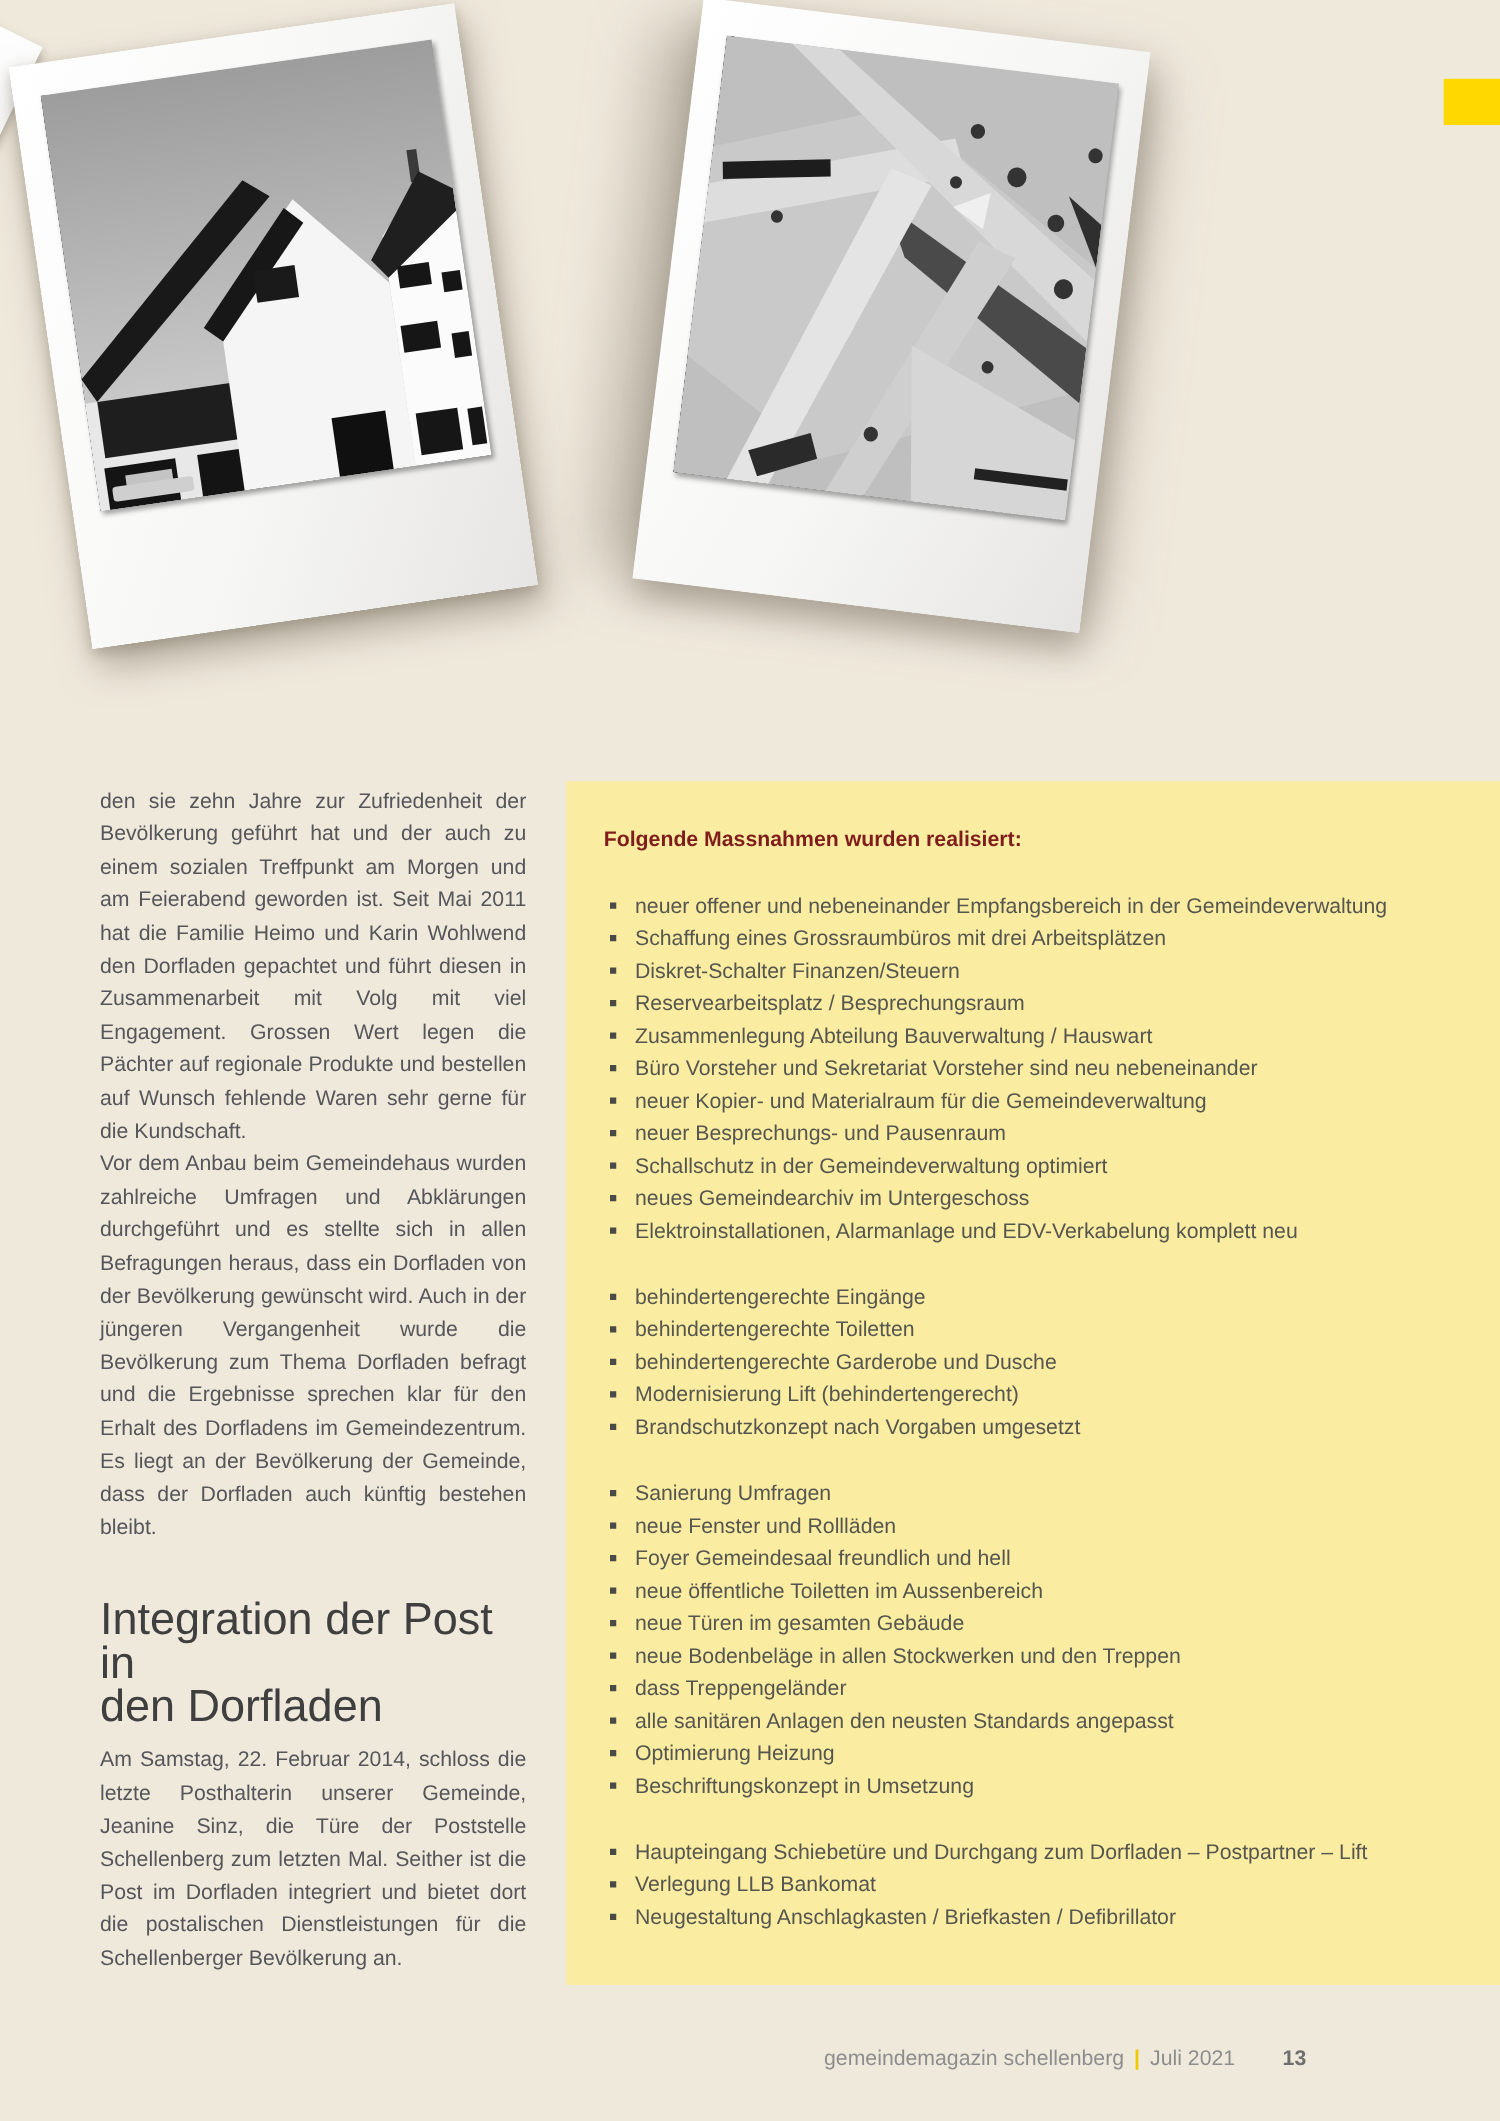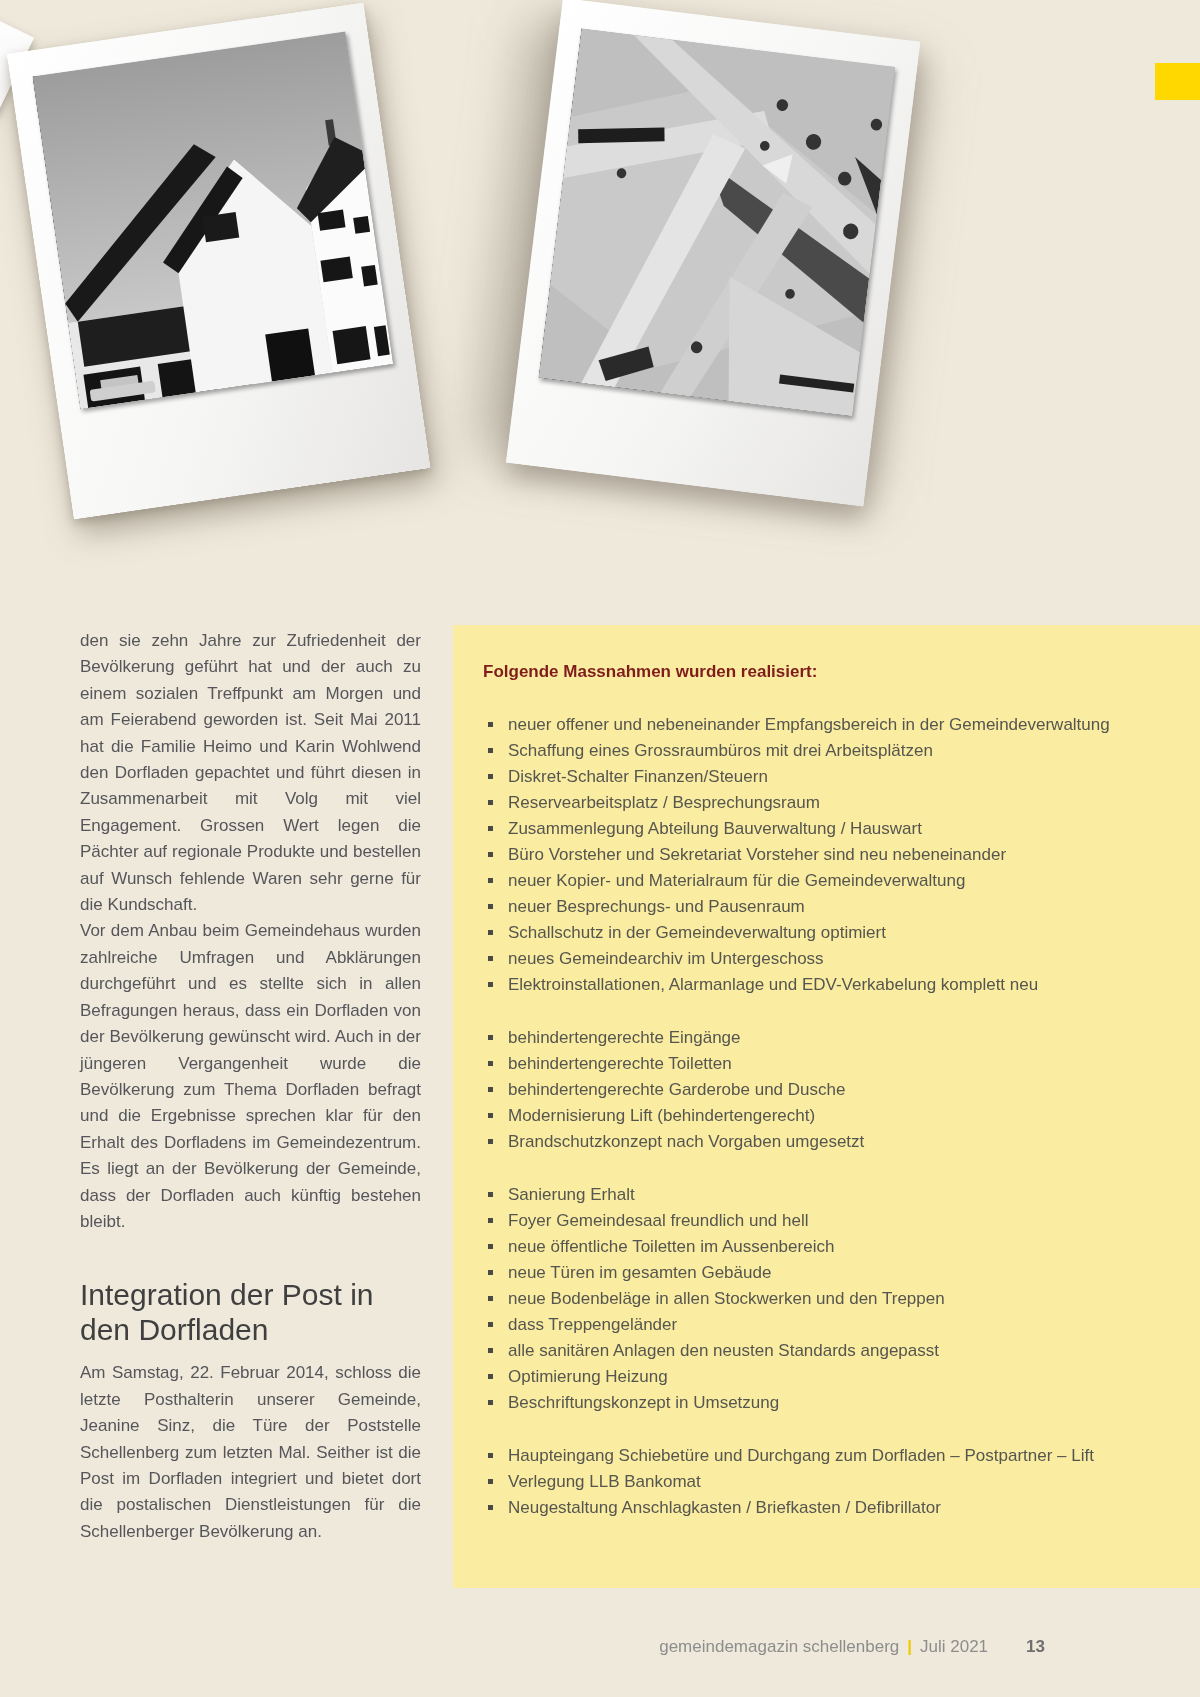--- a/index.html
+++ b/index.html
@@ -54,21 +54,21 @@
   }
 
   
   .left-col{
     position:absolute;left:80px;top:628px;width:341px;
     color:#56565a;font-size:17px;line-height:26.4px;
   }
   .left-col p{margin:0;text-align:justify;hyphens:auto;}
   .left-col h2{
     margin:42px 0 13px 0;
-    font-size:30px;line-height:35px;font-weight:400;color:#3f3f3f;
+    font-size:36px;line-height:35px;font-weight:400;color:#3f3f3f;
   }
   .left-col h2 span{display:block;}
 
   
   .measures-box{
     position:absolute;left:453px;top:625px;width:747px;height:963px;
     box-sizing:border-box;background:#faeca0;
     padding:34px 40px 0 30px;
     color:#565650;font-size:17px;line-height:26px;
     z-index:1;
@@ -197,21 +197,22 @@
         <li>Elektroinstallationen, Alarmanlage und EDV-Verkabelung komplett neu</li>
       </ul>
     <ul>
         <li>behindertengerechte Eingänge</li>
         <li>behindertengerechte Toiletten</li>
         <li>behindertengerechte Garderobe und Dusche</li>
         <li>Modernisierung Lift (behindertengerecht)</li>
         <li>Brandschutzkonzept nach Vorgaben umgesetzt</li>
       </ul>
     <ul>
-        <li>Sanierung Erhalt</li>
+        <li>Sanierung Umfragen</li>
+        <li>neue Fenster und Rollläden</li>
         <li>Foyer Gemeindesaal freundlich und hell</li>
         <li>neue öffentliche Toiletten im Aussenbereich</li>
         <li>neue Türen im gesamten Gebäude</li>
         <li>neue Bodenbeläge in allen Stockwerken und den Treppen</li>
         <li>dass Treppengeländer</li>
         <li>alle sanitären Anlagen den neusten Standards angepasst</li>
         <li>Optimierung Heizung</li>
         <li>Beschriftungskonzept in Umsetzung</li>
       </ul>
     <ul>

